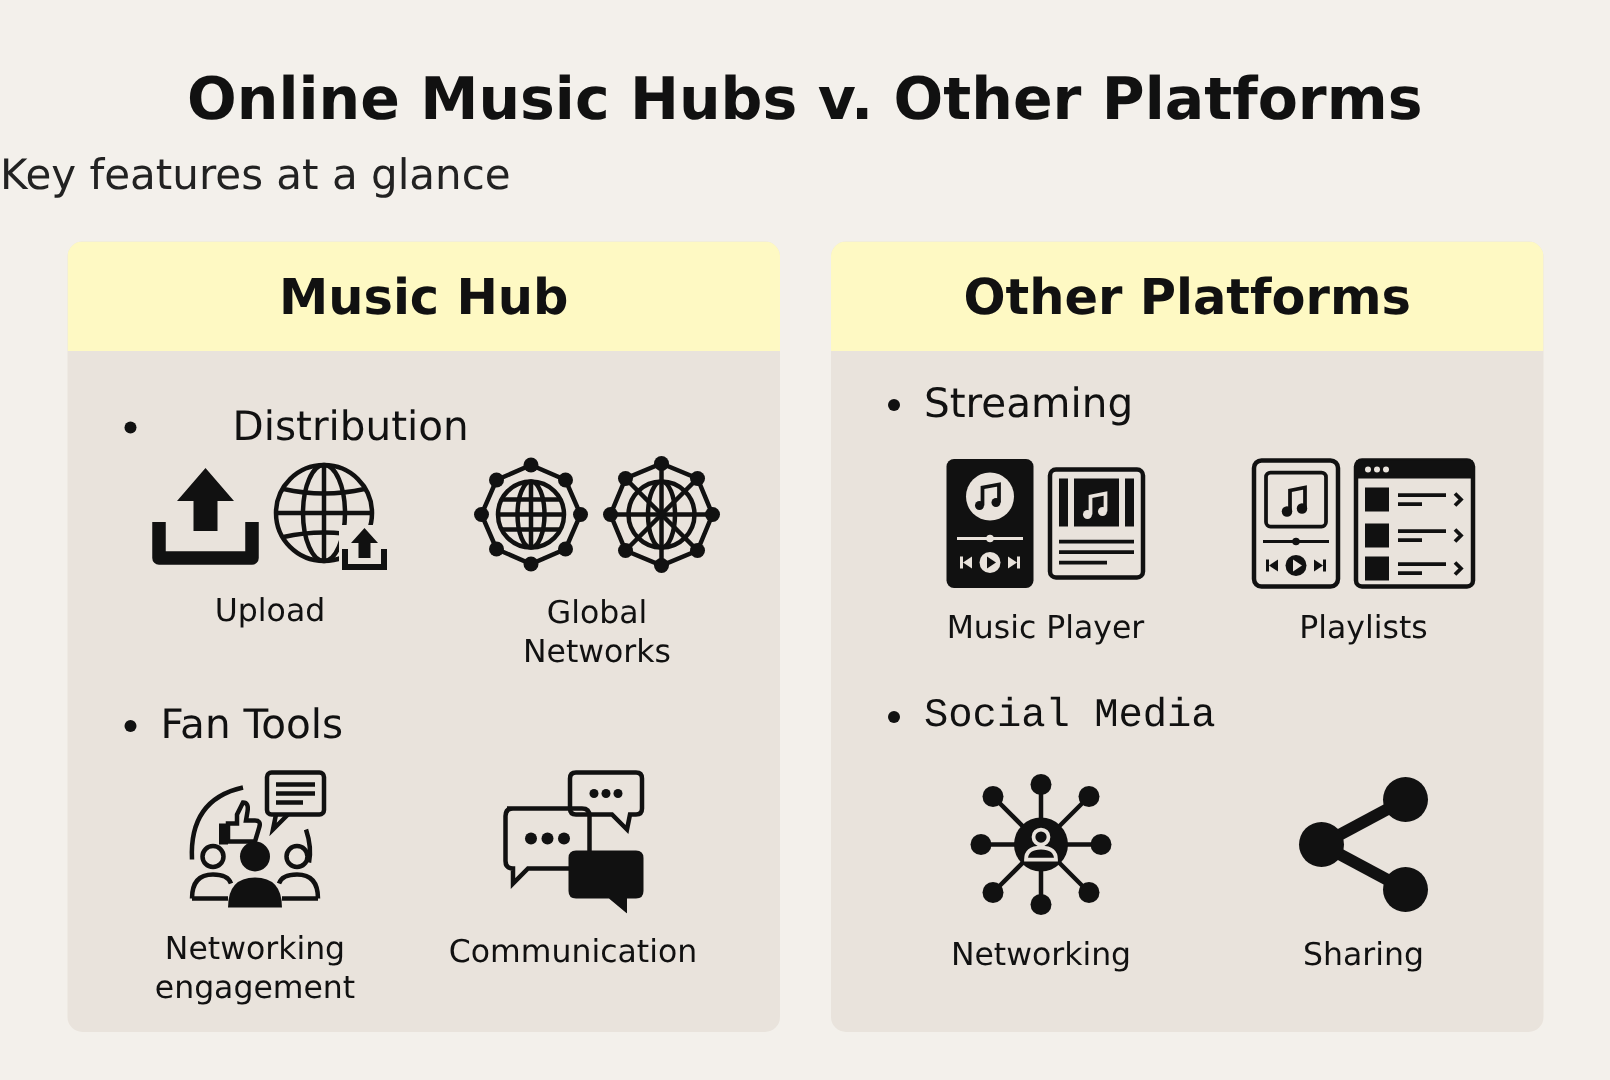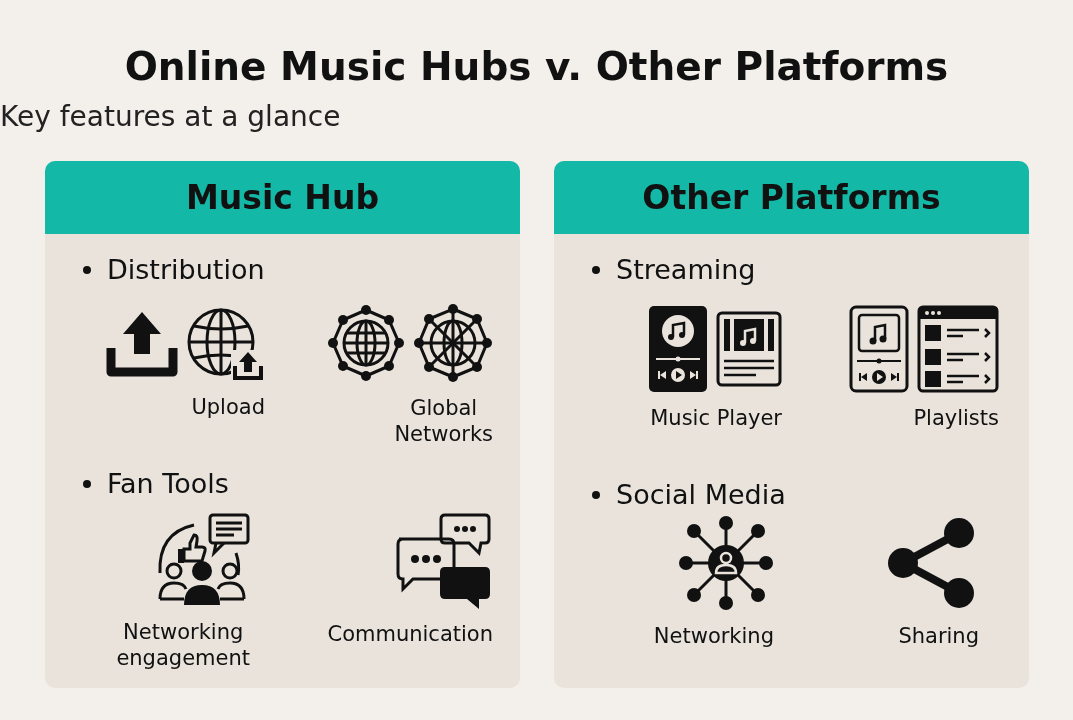--- a/index.html
+++ b/index.html
@@ -19,50 +19,50 @@
     position: absolute; left: 0; right: 0; top: 100px;
     font-size: 28px; color: #222;
   }
   .panel {
     position: absolute; top: 161px; width: 475px; height: 527px;
     background: #e9e3dc; border-radius: 10px; overflow: hidden;
   }
   .panel.left { left: 45px; }
   .panel.right { left: 554px; }
   .panel-head {
-    height: 73px; background: #14b8a6;
+    height: 73px; background: #fef9c3;
     display: flex; align-items: center; justify-content: center;
     font-size: 33px; font-weight: bold; color: #111;
   }
   .section-title {
     position: absolute; left: 38px; font-size: 27px; color: #111;
     display: flex; align-items: center;
   }
   .section-title .bullet {
     width: 8px; height: 8px; border-radius: 50%; background: #111; margin-right: 16px;
   }
   .item {
-    position: absolute; display: flex; flex-direction: column; align-items: flex-end;
+    position: absolute; display: flex; flex-direction: column; align-items: center;
   }
   .item .icons { display: flex; gap: 8px; align-items: center; }
   .item .label {
     font-size: 21px; color: #111; text-align: center; line-height: 26px; margin-top: 12px;
   }
   svg { display: block; }
 </style>
 </head>
 <body>
 
 <div class="title">Online Music Hubs v. Other Platforms</div>
 <div class="subtitle">Key features at a glance</div>
 
 <div class="panel left">
   <div class="panel-head">Music Hub</div>
 
-  <div class="section-title" style="top:93px;">
+  <div class="section-title" style="top:108px;gap:48px;">
     <span class="bullet"></span>
     <span>Distribution</span>
   </div>
 
   <div class="item" style="left:50px; top:145px; width:170px;">
     <div class="icons">
       <span>
         <svg width="74" height="72" viewBox="0 0 74 72">
           <polygon points="37,4 18,26 29,26 29,46 45,46 45,26 56,26" fill="#111"></polygon>
           <path d="M6,40 V64 H68 V40" fill="none" stroke="#111" stroke-width="9" stroke-linejoin="round"></path>
@@ -172,21 +172,21 @@
           <path d="M30,92 Q30,72 48,72 Q66,72 66,92 Z" fill="#111"></path>
         </svg>
       </span>
     </div>
     <div class="label">
       <div>Networking</div>
       <div>engagement</div>
     </div>
   </div>
 
-  <div class="item" style="left:258px; top:352px; width:190px;">
+  <div class="item" style="left:242px; top:352px; width:190px;">
     <div class="icons">
       <span>
         <svg width="100" height="96" viewBox="0 0 100 96">
           <g fill="none" stroke="#111" stroke-width="3">
             <path d="M52,2 h40 q4,0 4,4 v20 q0,4 -4,4 h-4 l-2,10 l-10,-10 h-24 q-4,0 -4,-4 v-20 q0,-4 4,-4 z"></path>
             <path d="M6,26 h50 q5,0 5,5 v30 q0,5 -5,5 h-36 l-10,10 v-10 q-5,0 -5,-5 v-30 q0,-5 5,-5 z"></path>
           </g>
           <g fill="#111">
             <circle cx="64" cy="16" r="3"></circle>
               <circle cx="72" cy="16" r="3"></circle>
@@ -291,21 +291,21 @@
             <path d="M68,24 l4,4 l-4,4"></path>
               <path d="M68,48 l4,4 l-4,4"></path>
               <path d="M68,70 l4,4 l-4,4"></path>
           </g>
         </svg>
       </span>
     </div>
     <div class="label">Playlists</div>
   </div>
 
-  <div class="section-title" style="top:318px;">
+  <div class="section-title" style="top:302px;font-family:Liberation Mono, monospace;">
     <span class="bullet"></span>
     <span>Social Media</span>
   </div>
 
   <div class="item" style="left:60px; top:354px; width:160px;">
     <div class="icons">
       <span>
         <svg width="96" height="96" viewBox="0 0 96 96">
           <g stroke="#111" stroke-width="3">
             <line x1="48" y1="48" x2="48" y2="8"></line>

